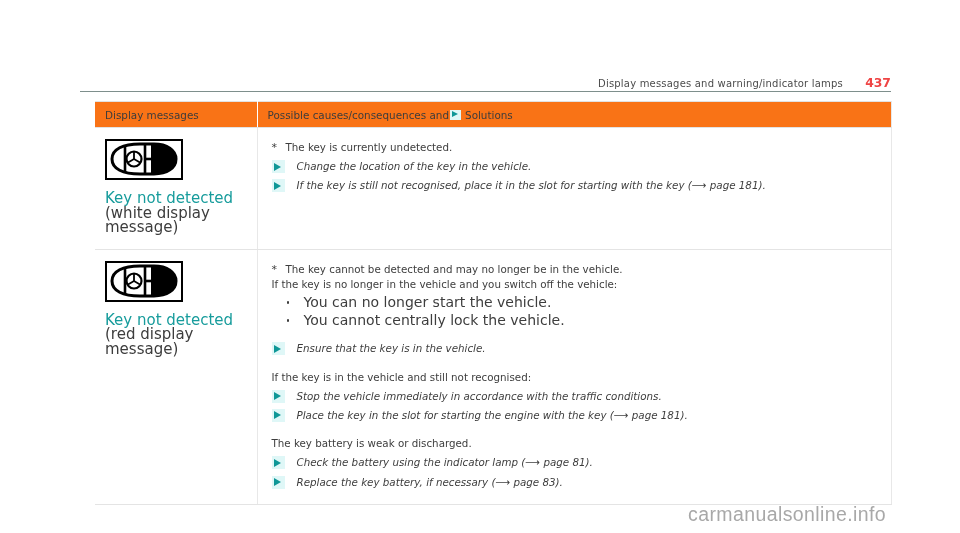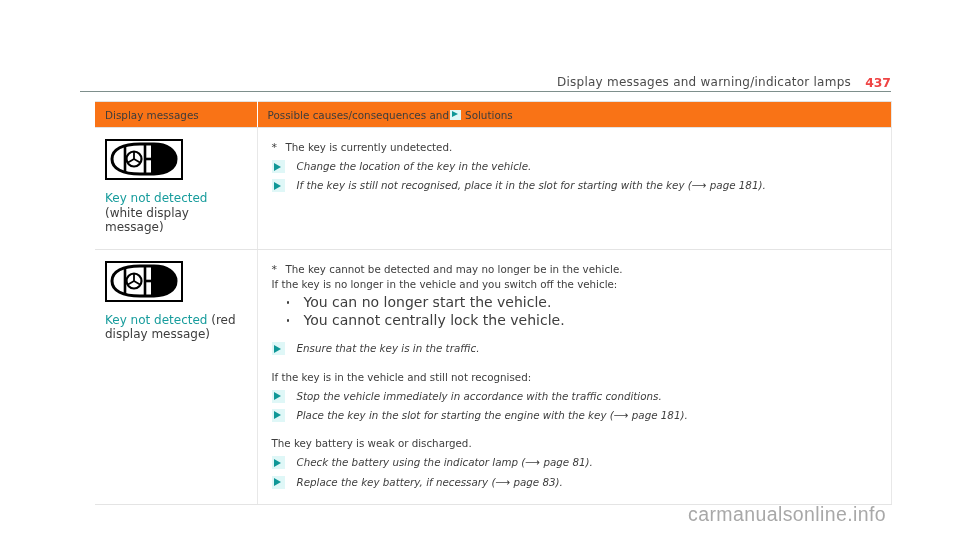--- a/index.html
+++ b/index.html
@@ -28,23 +28,23 @@
   #page-header .header-line {
     position: absolute;
     left: 0;
     right: 0;
     bottom: 0;
     height: 1px;
     background: #7e8f8c;
   }
   #page-header .header-text {
     position: absolute;
-    right: 40px;
+    right: 48px;
     bottom: 3px;
-    font-size: 12px;
+    font-size: 10px;
     color: #4b4b4b;
     white-space: nowrap;
     letter-spacing: 0.02em;
     padding-left: 44px;
   }
   #page-header .header-page {
     position: absolute;
     right: 0;
     bottom: 2px;
     font-size: 12.4px;
@@ -101,21 +101,21 @@
     height: 41px;
     border: 2.5px solid #000000;
     box-sizing: border-box;
     background: #ffffff;
     display: block;
   }
   .key-icon-box svg { display: block; }
 
   .msg-caption {
     margin-top: 11px;
-    font-size: 12px;
+    font-size: 15px;
     line-height: 14.5px;
     color: #3d3d3d;
   }
   .msg-name { color: #179c9c; }
 
   
   .cause-block {
     font-size: 10.3px;
     line-height: 15.2px;
     color: #3d3d3d;
@@ -321,21 +321,21 @@
             <span class="dot-text">You can no longer start the vehicle.</span>
           </div>
           <div class="dot-row">
             <span class="dot-marker"></span>
             <span class="dot-text">You cannot centrally lock the vehicle.</span>
           </div>
 
           <div class="gap-sm"></div>
           <div class="sol-row">
             <span class="sol-marker"></span>
-            <span class="sol-text">Ensure that the key is in the traffic.</span>
+            <span class="sol-text">Ensure that the key is in the vehicle.</span>
           </div>
 
           <div class="gap-md"></div>
           <div>If the key is in the vehicle and still not recognised:</div>
           <div class="sol-row">
             <span class="sol-marker"></span>
             <span class="sol-text">Stop the vehicle immediately in accordance with the traffic conditions.</span>
           </div>
           <div class="sol-row">
             <span class="sol-marker"></span>

